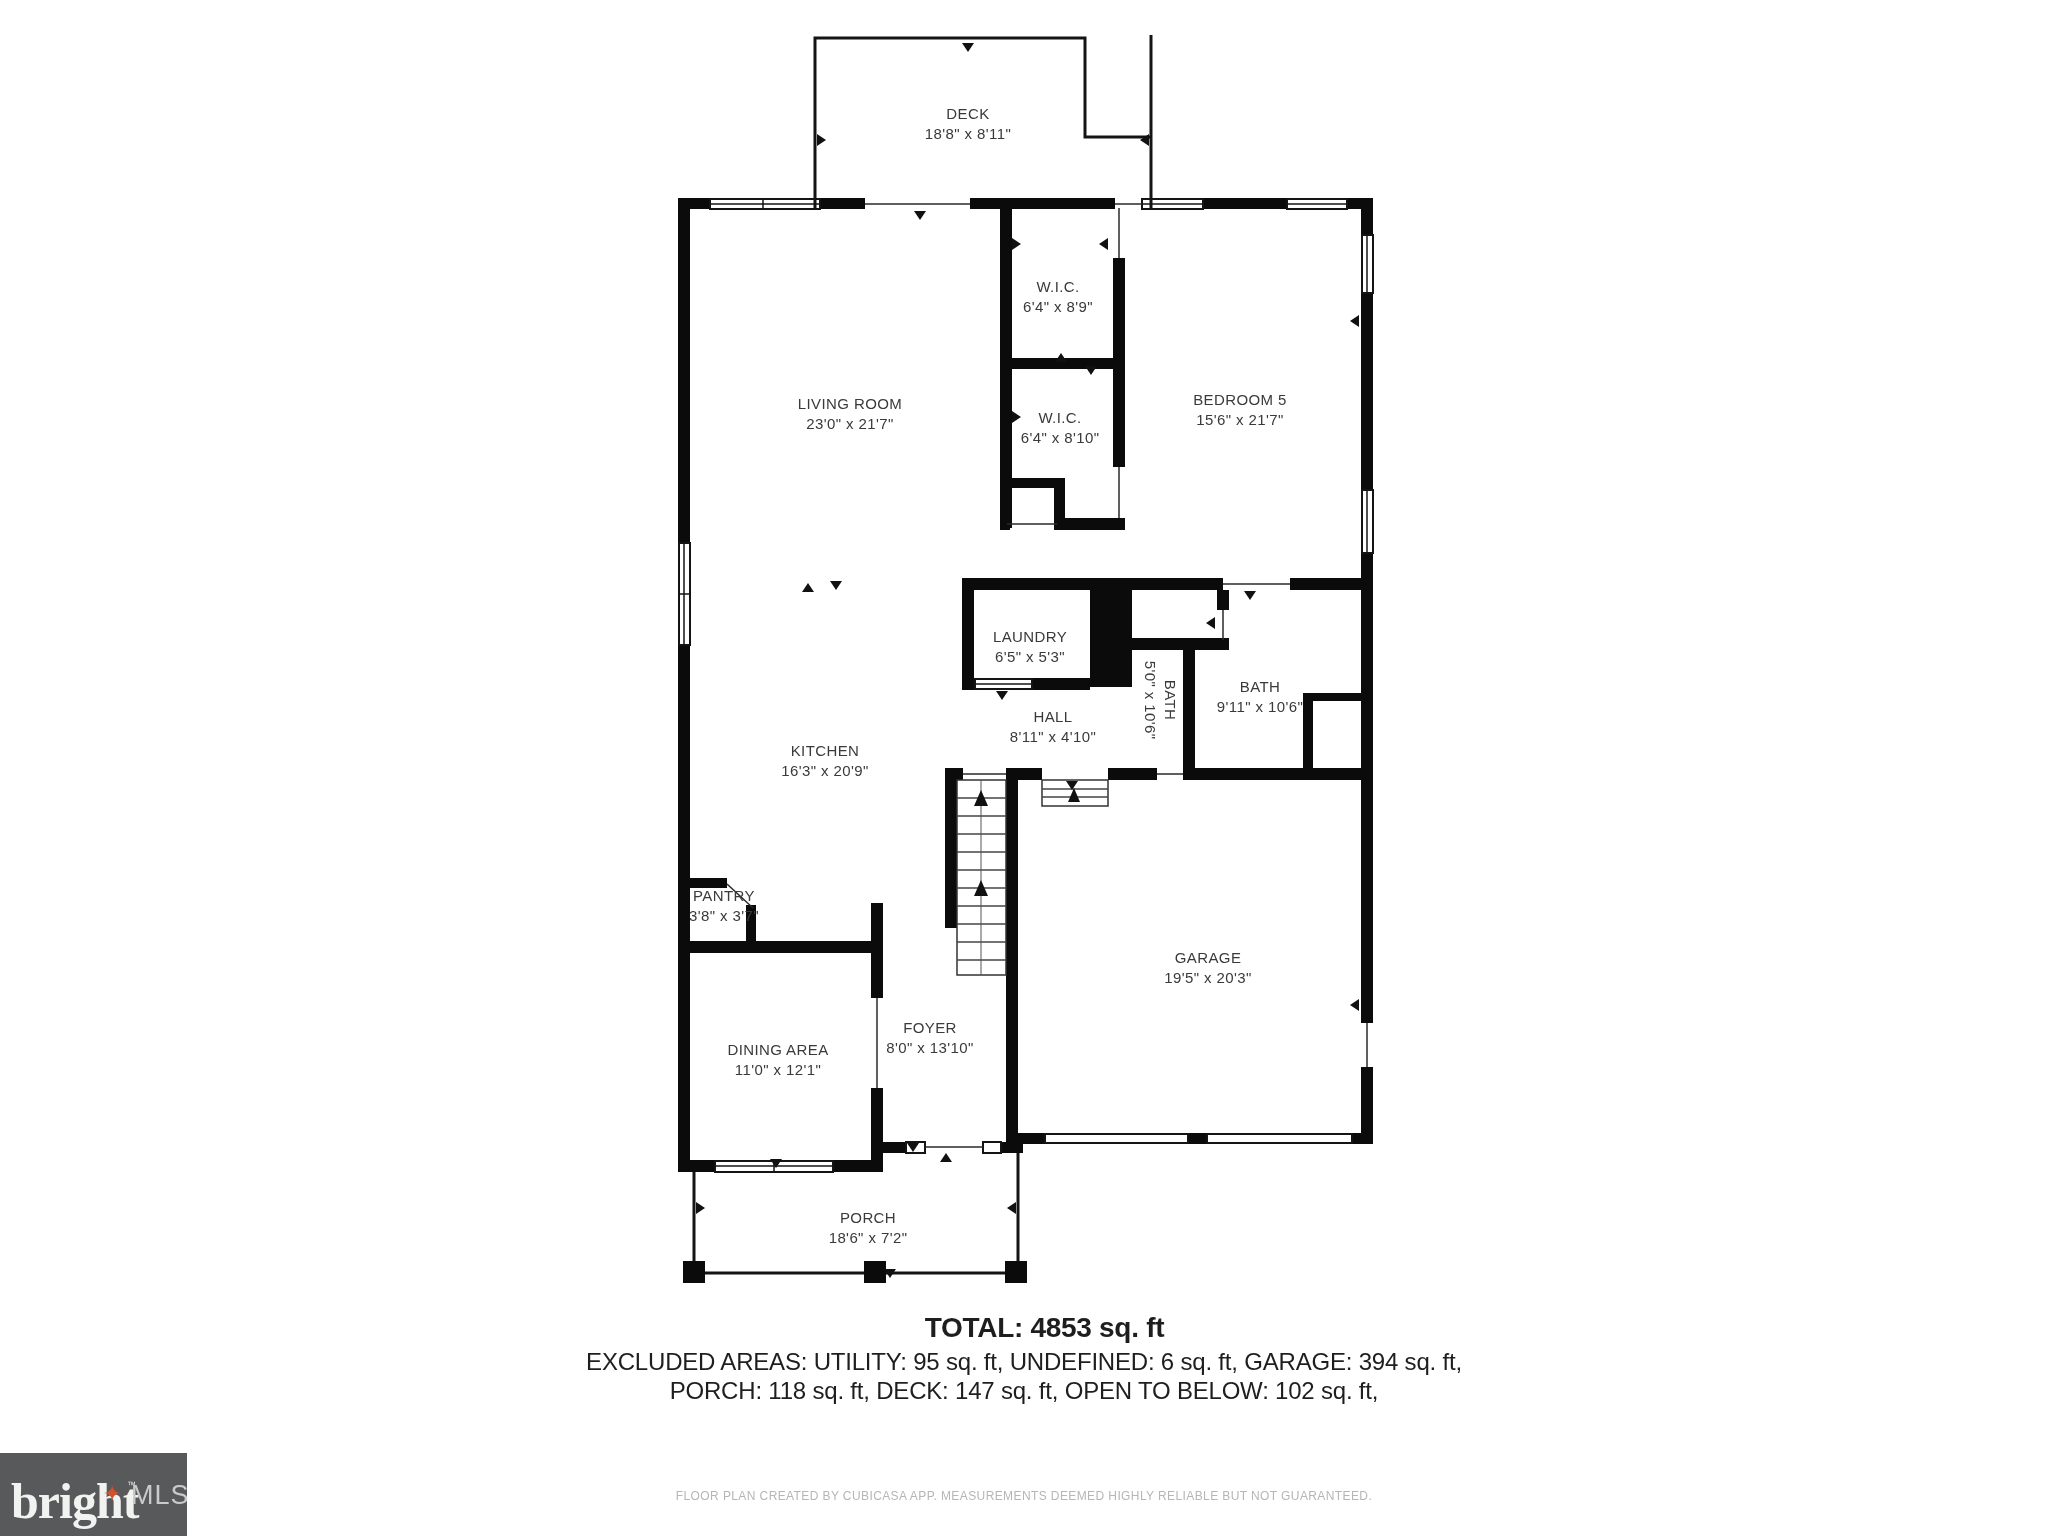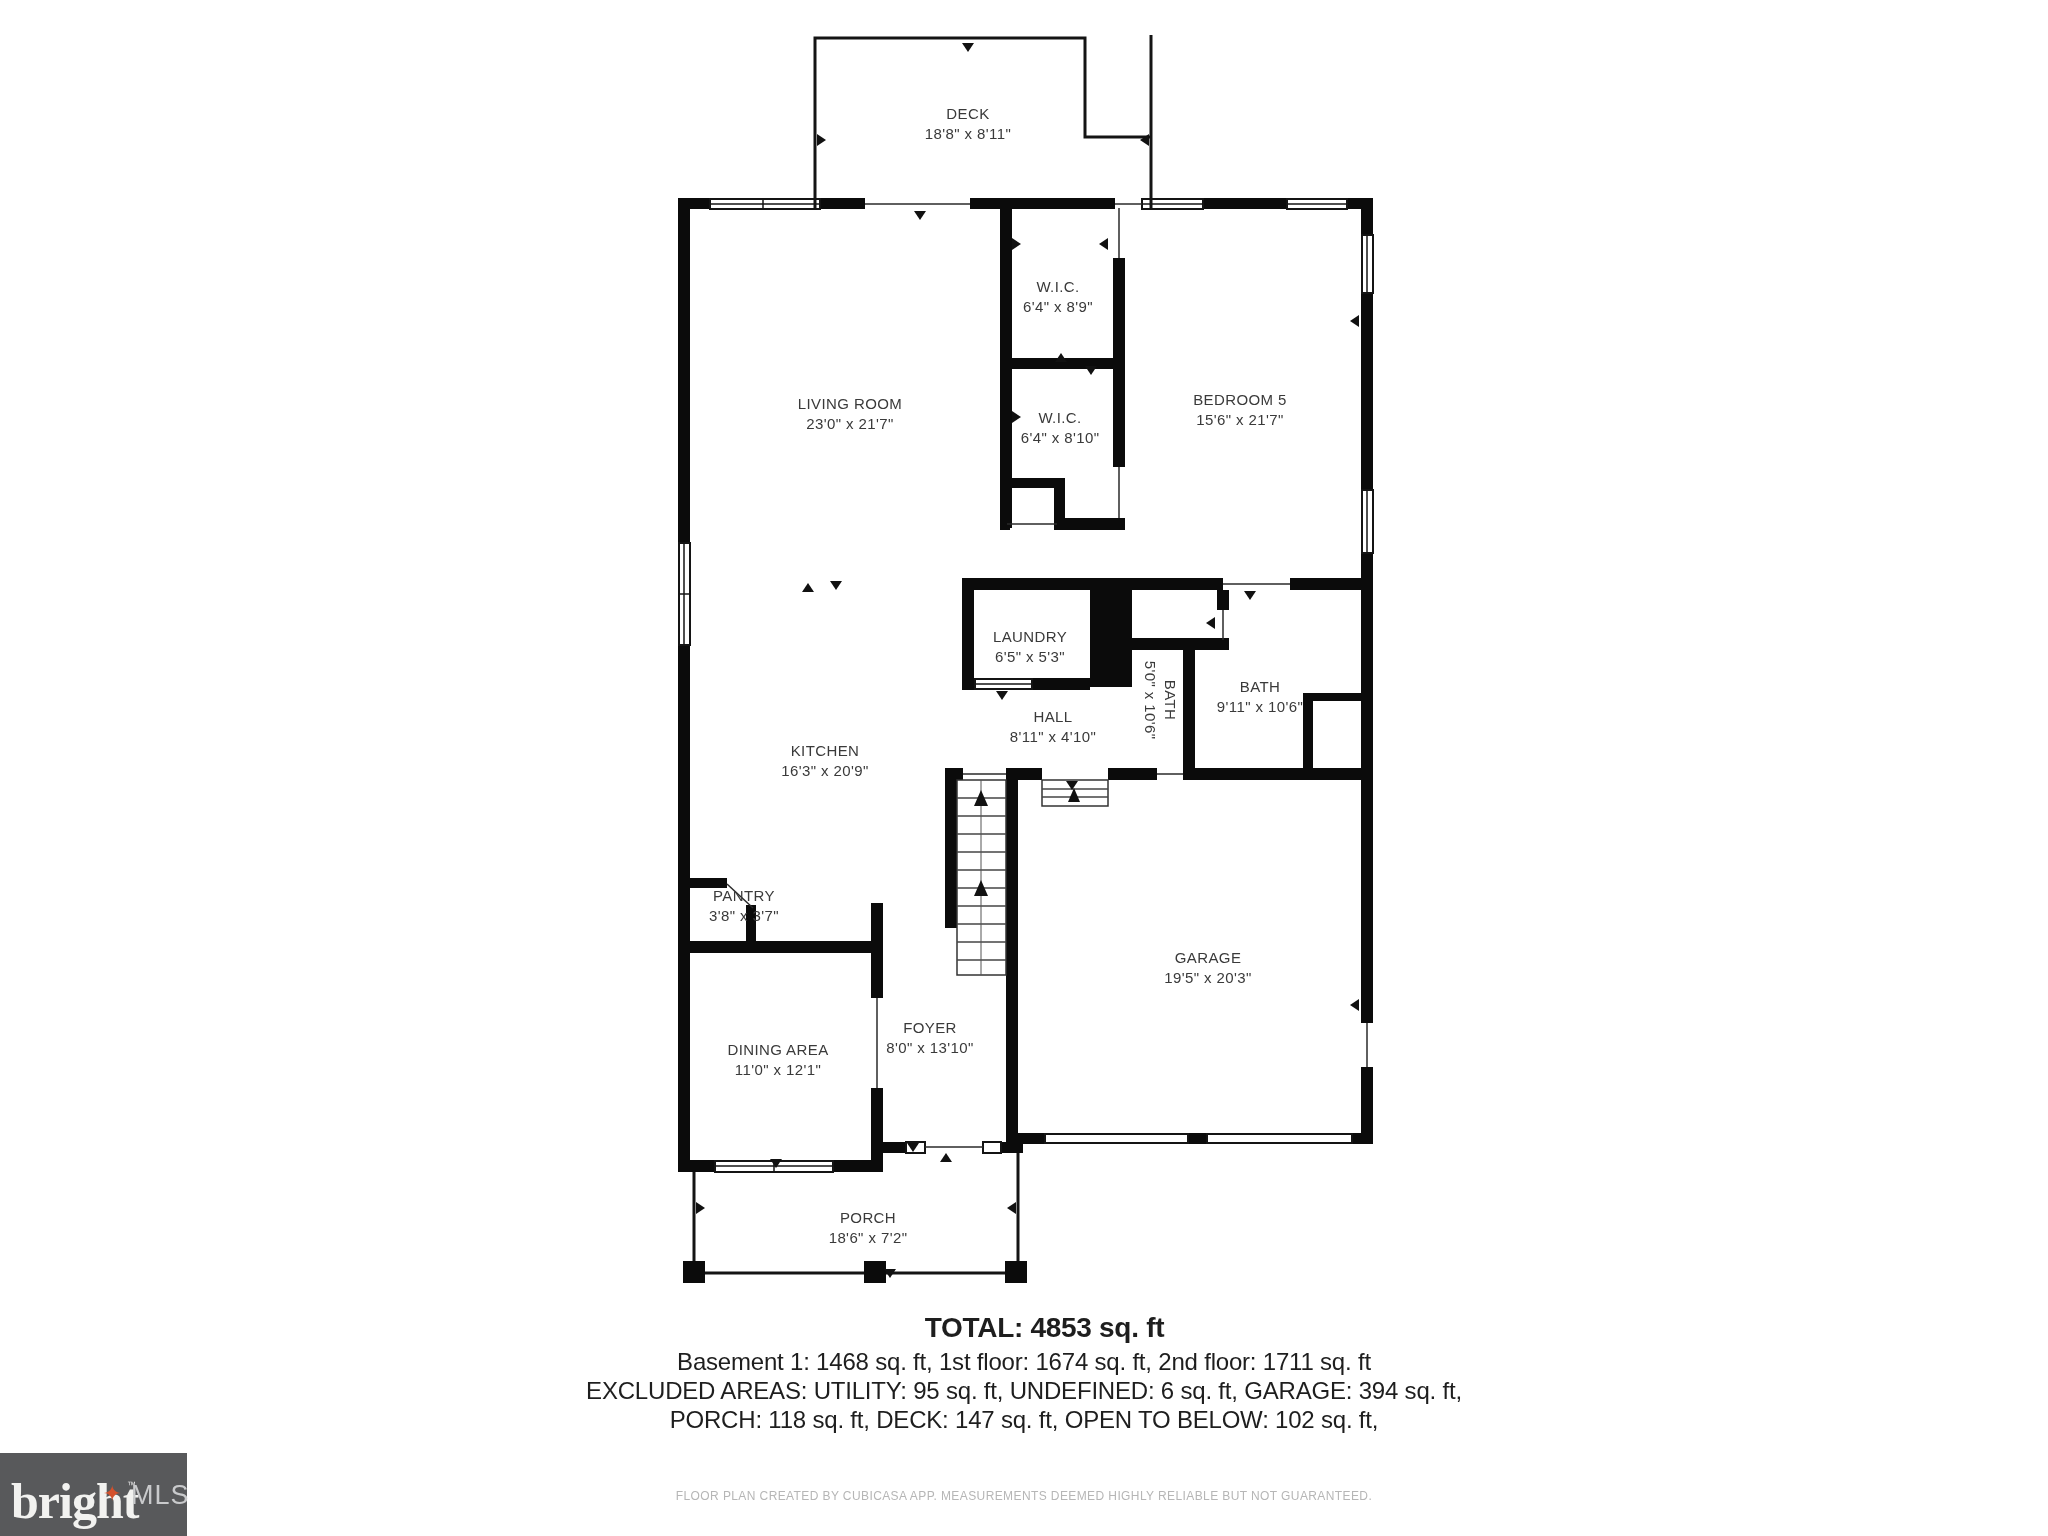--- a/index.html
+++ b/index.html
@@ -255,21 +255,21 @@
     <span>9'11" x 10'6"</span>
   </div>
   <div class="rl" style="left:1053px;top:727px">
     <span>HALL</span>
     <span>8'11" x 4'10"</span>
   </div>
   <div class="rl" style="left:825px;top:761px">
     <span>KITCHEN</span>
     <span>16'3" x 20'9"</span>
   </div>
-  <div class="rl" style="left:744px;top:906px">
+  <div class="rl" style="left:724px;top:906px">
     <span>PANTRY</span>
     <span>3'8" x 3'7"</span>
   </div>
   <div class="rl" style="left:1208px;top:968px">
     <span>GARAGE</span>
     <span>19'5" x 20'3"</span>
   </div>
   <div class="rl" style="left:778px;top:1060px">
     <span>DINING AREA</span>
     <span>11'0" x 12'1"</span>
@@ -278,21 +278,20 @@
     <span>FOYER</span>
     <span>8'0" x 13'10"</span>
   </div>
   <div class="rl" style="left:868px;top:1228px">
     <span>PORCH</span>
     <span>18'6" x 7'2"</span>
   </div>
 
   <div class="summary">
     <div class="total">TOTAL: 4853 sq. ft</div>
-    <div class="line">Basement 1: 1468 sq. ft, 1st floor: 1674 sq. ft, 2nd floor: 1711 sq. ft</div>
     <div class="line">EXCLUDED AREAS: UTILITY: 95 sq. ft, UNDEFINED: 6 sq. ft, GARAGE: 394 sq. ft,</div>
     <div class="line">PORCH: 118 sq. ft, DECK: 147 sq. ft, OPEN TO BELOW: 102 sq. ft,</div>
   </div>
 
   <div class="disclaimer">FLOOR PLAN CREATED BY CUBICASA APP. MEASUREMENTS DEEMED HIGHLY RELIABLE BUT NOT GUARANTEED.</div>
 
   <div class="logo">
     <span class="b">bright</span>
     <span class="star">✦</span>
     <span class="tm">™</span>

